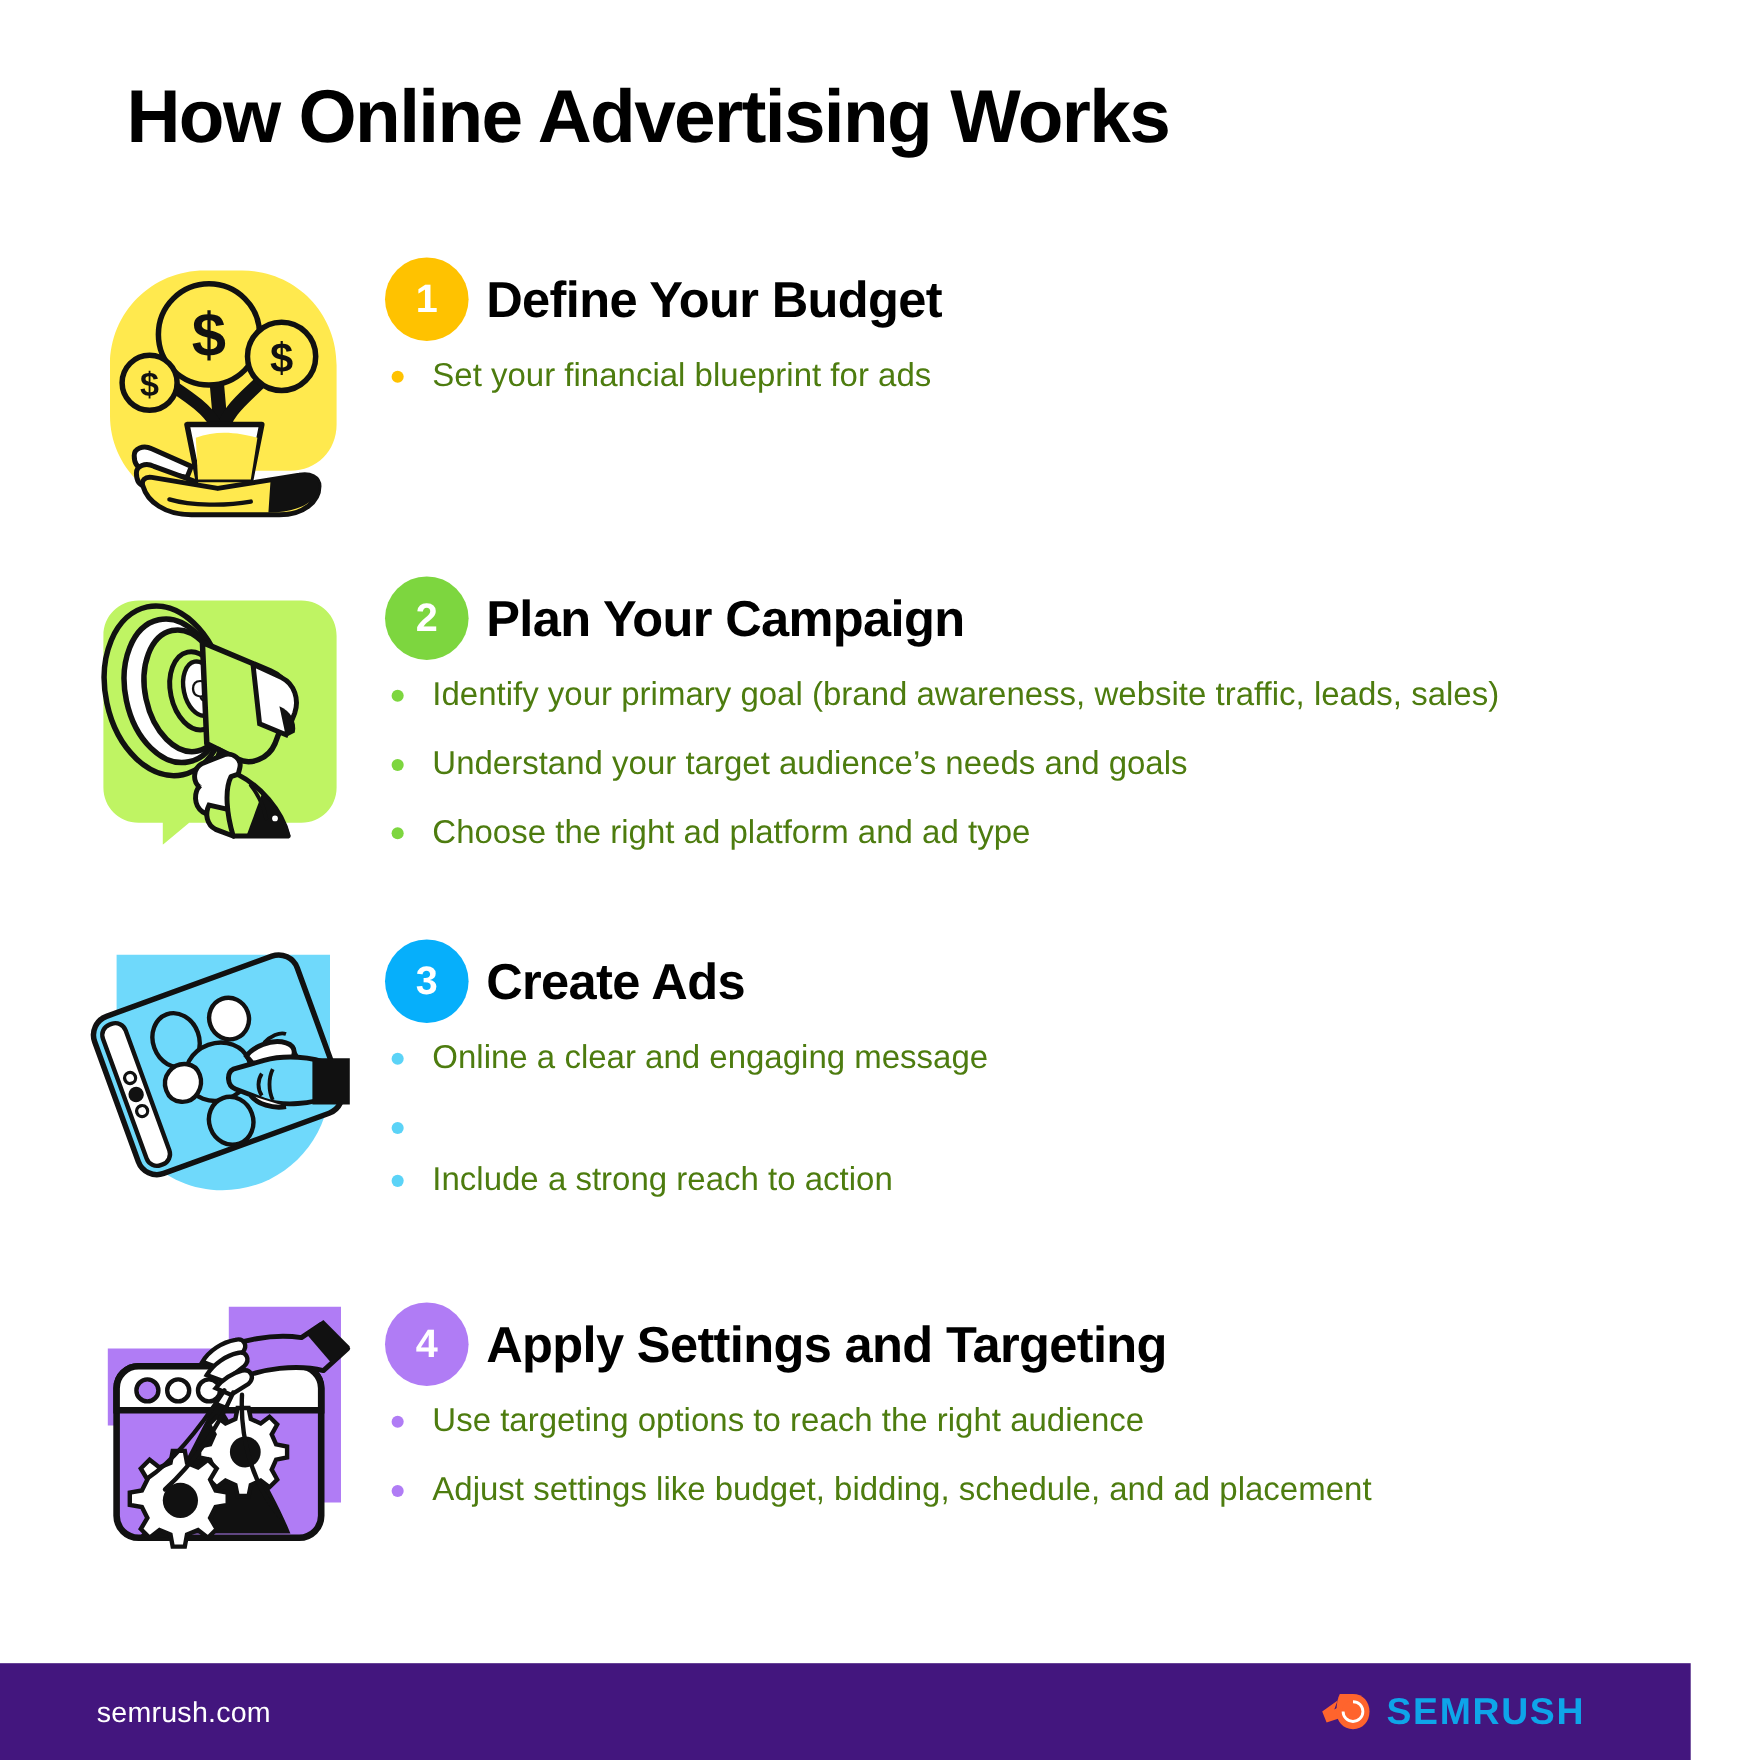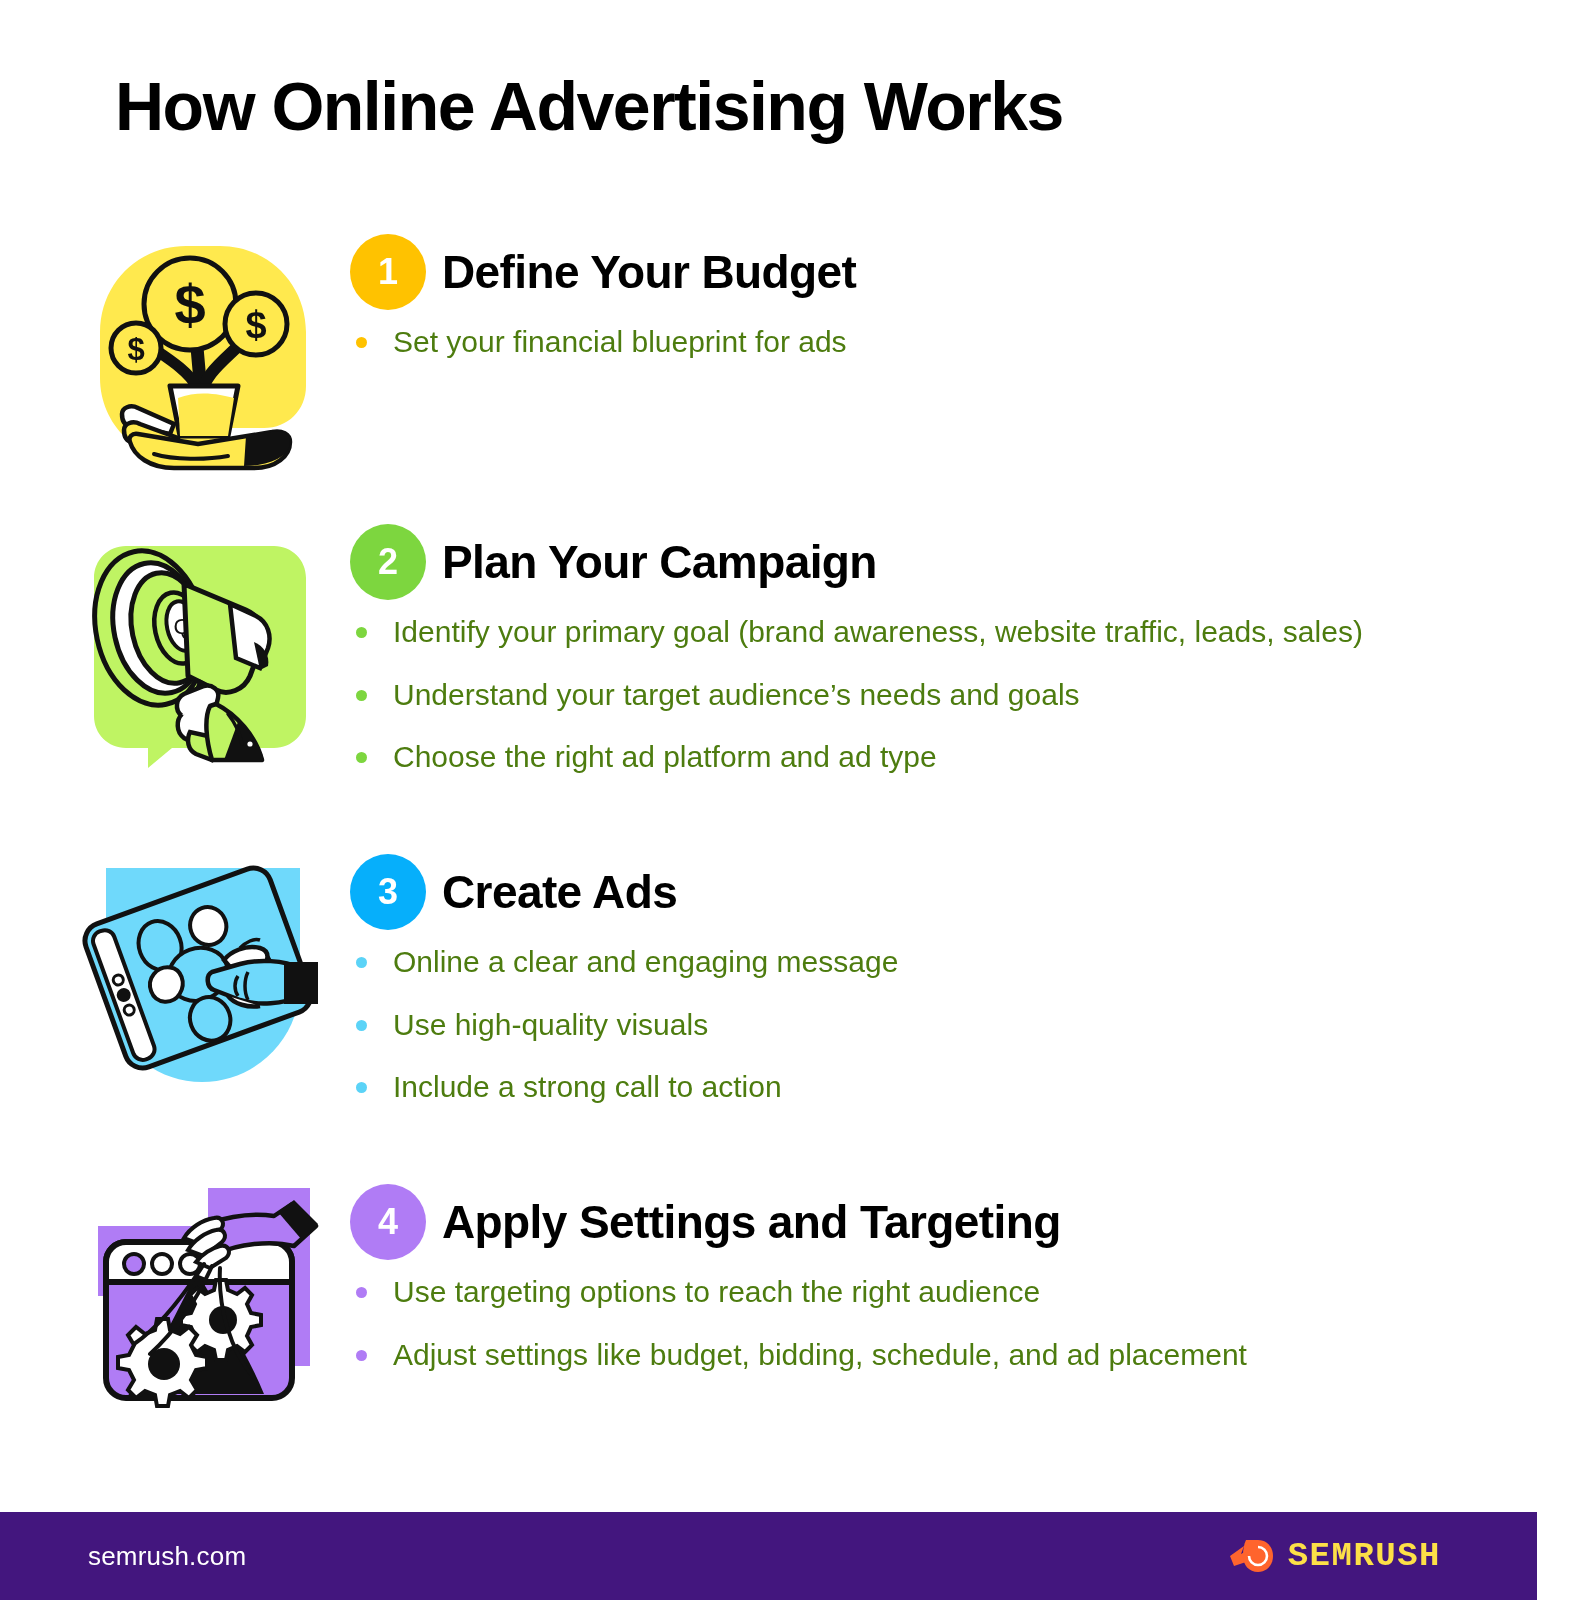--- a/index.html
+++ b/index.html
@@ -122,25 +122,24 @@
     font-size: 26px;
     letter-spacing: 0.2px;
   }
   .footer-logo {
     margin-right: 96px;
     display: flex;
     align-items: center;
   }
   .logo-mark { width: 46px; height: 40px; margin-right: 14px; }
   .logo-word {
-    color: #fde047;
+    color: #0ea5e9;
     font-size: 34px;
     font-weight: 700;
     letter-spacing: 1.5px;
-    font-family: Liberation Mono, monospace;
   }
 
   
   .art-svg { position: absolute; left: 0; top: 0; }
 </style>
 </head>
 <body>
 
 <div class="page-title">How Online Advertising Works</div>
 
@@ -270,25 +269,24 @@
         <div class="badge" style="background:#06AFFB;">3</div>
         <div class="step-title">Create Ads</div>
       </div>
       <div class="bullets">
         <div class="bullet">
           <span class="dot" style="background:#5BD3F7;"></span>
           <span class="bullet-text">Online a clear and engaging message</span>
         </div>
         <div class="bullet">
           <span class="dot" style="background:#5BD3F7;"></span>
-          <span class="bullet-text">Use high-quality visuals</span>
         </div>
         <div class="bullet">
           <span class="dot" style="background:#5BD3F7;"></span>
-          <span class="bullet-text">Include a strong call to action</span>
+          <span class="bullet-text">Include a strong reach to action</span>
         </div>
       </div>
     </div>
   </div>
 
   <div class="step" style="height:260px;">
     <div class="step-art">
       <svg class="art-svg" width="250" height="250" viewBox="0 0 250 250">
         <path d="M130 10 L232 10 L232 188 L176 188 L152 216 L128 188 L34 188 L34 118 L20 118 L20 48 L130 48 Z" fill="#B07CF5"></path>
 

